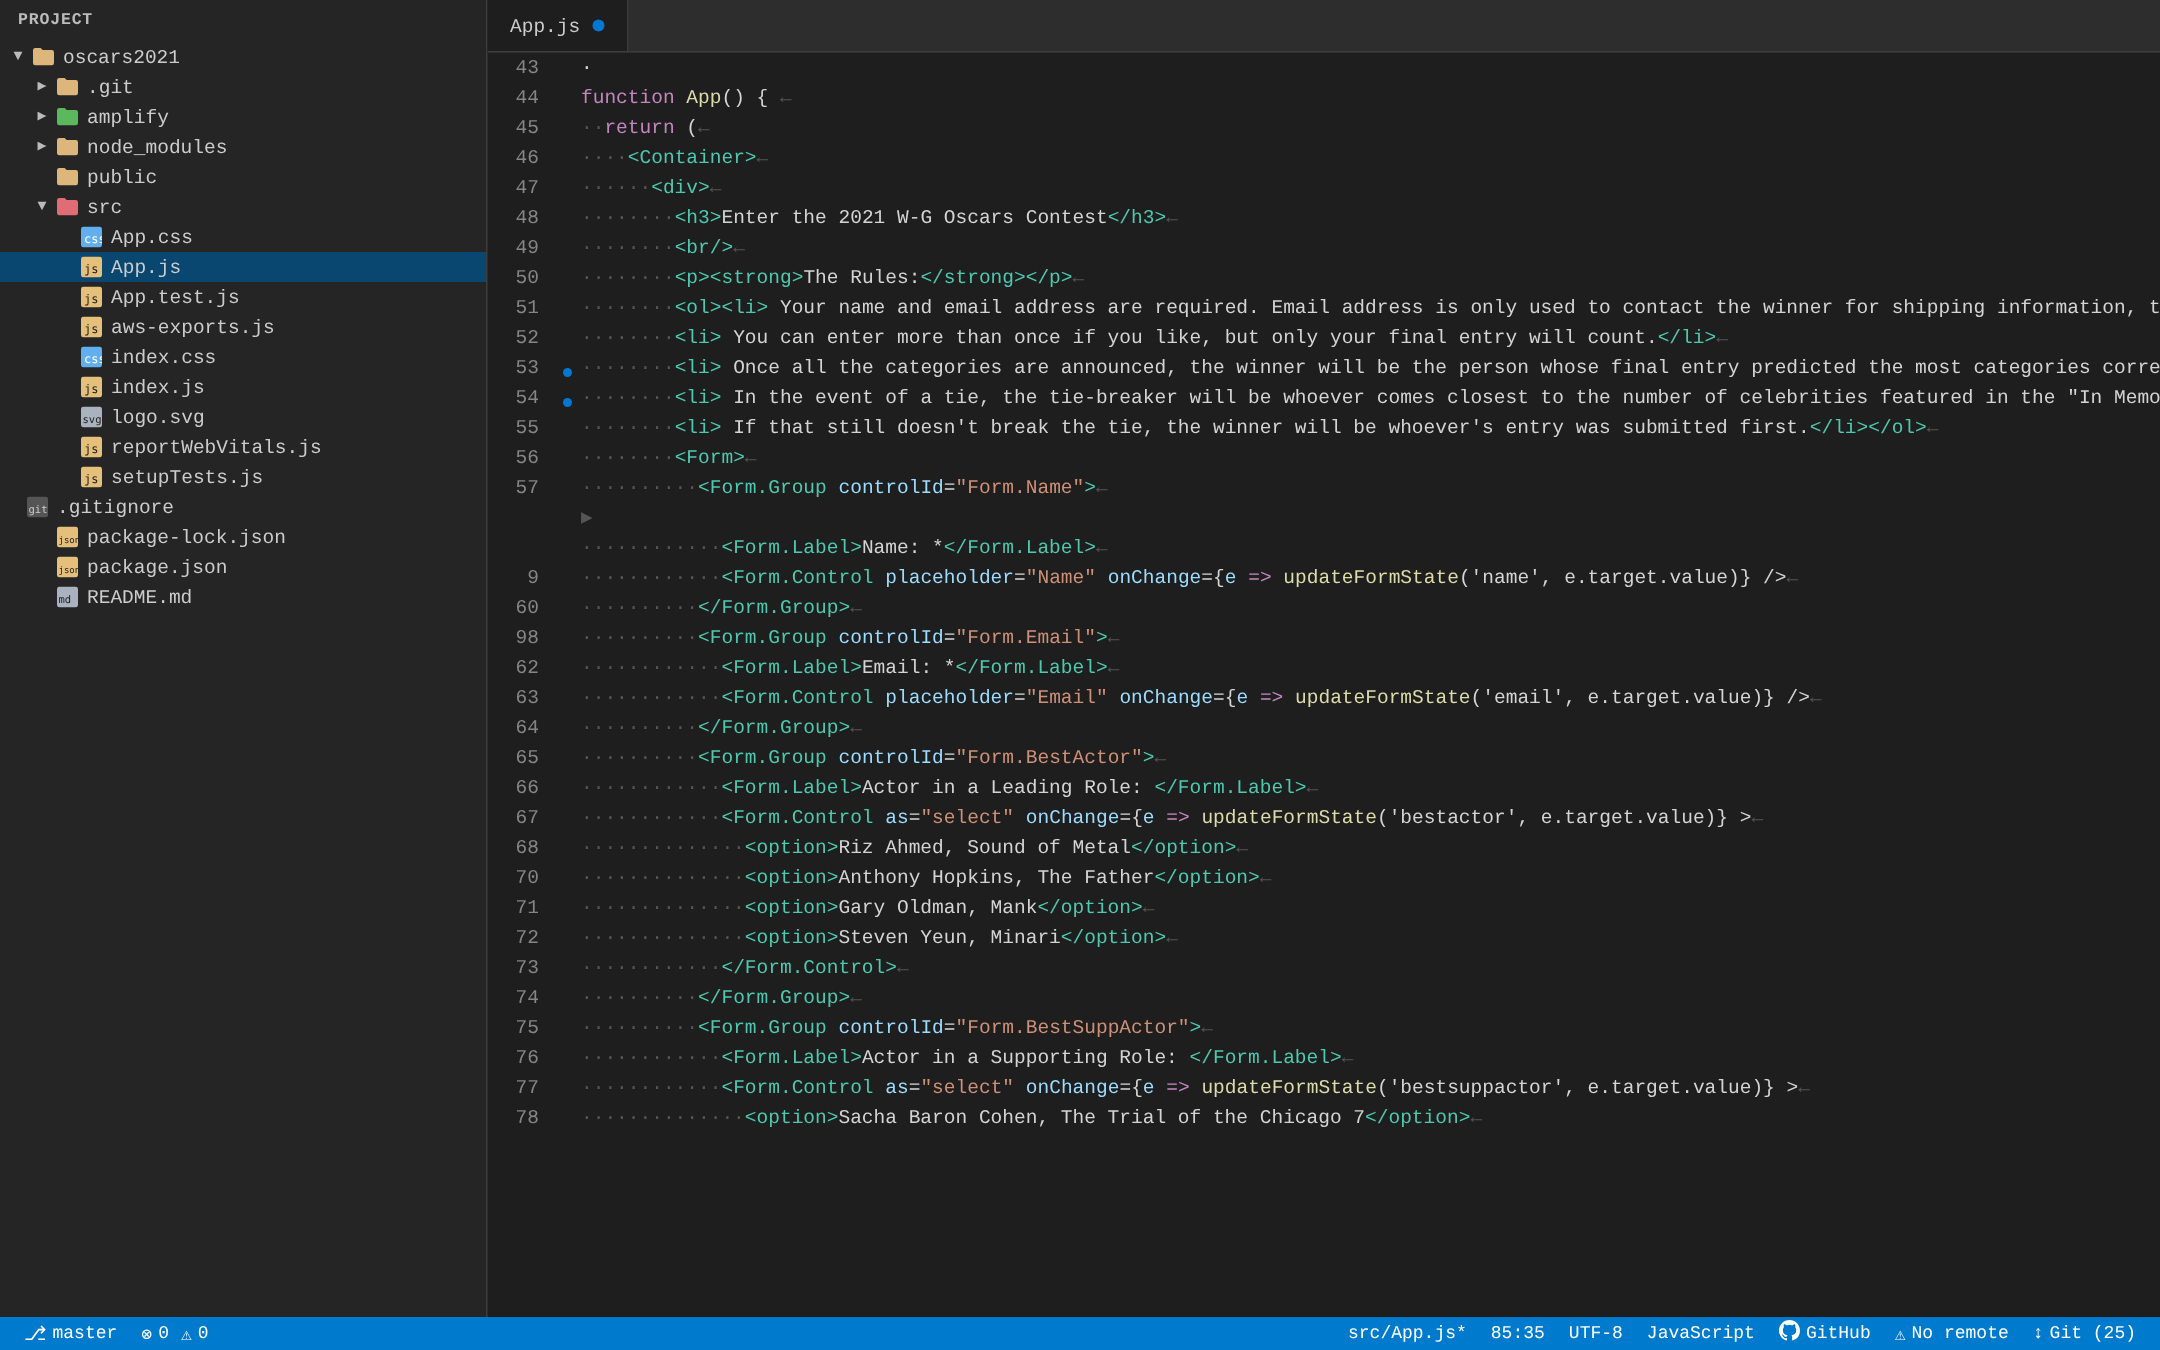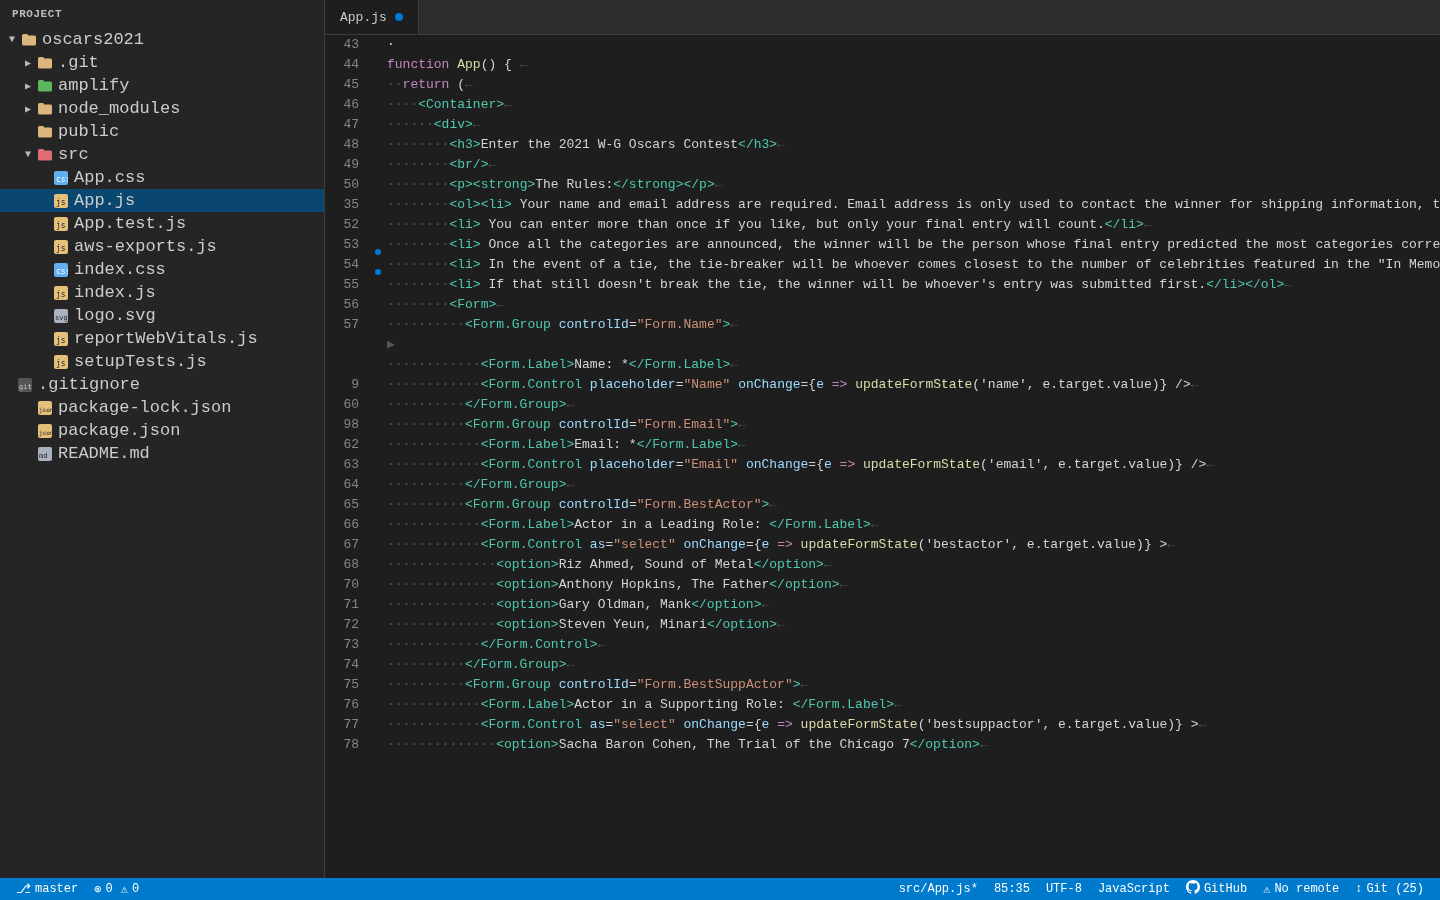--- a/index.html
+++ b/index.html
@@ -58,21 +58,21 @@
       width: 18px;
       height: 16px;
       flex-shrink: 0;
       display: inline-flex;
       align-items: center;
       justify-content: center;
       margin-right: 4px;
     }
     .tree-item .label {
       color: #cccccc;
-      font-size: 17px;
+      font-size: 13px;
     }
     
     .editor-area {
       flex: 1;
       display: flex;
       flex-direction: column;
       overflow: hidden;
     }
     
     .tab-bar {
@@ -108,21 +108,21 @@
     
     .code-editor {
       flex: 1;
       overflow-y: auto;
       overflow-x: auto;
       background: #1e1e1e;
       padding: 0;
     }
     .code-line {
       display: flex;
-      align-items: flex-end;
+      align-items: center;
       min-height: 20px;
       line-height: 20px;
     }
     .line-number {
       width: 50px;
       text-align: right;
       padding-right: 16px;
       color: #858585;
       flex-shrink: 0;
       user-select: none;
@@ -438,21 +438,21 @@
         <span class="line-content"><span class="dots">········</span><span class="green-tag">&lt;br/&gt;</span><span class="dots">←</span></span>
       </div>
 
       <div class="code-line">
         <span class="line-number">50</span>
         <span class="line-dot"></span>
         <span class="line-content"><span class="dots">········</span><span class="green-tag">&lt;p&gt;&lt;strong&gt;</span><span class="plain">The Rules:</span><span class="green-tag">&lt;/strong&gt;&lt;/p&gt;</span><span class="dots">←</span></span>
       </div>
 
       <div class="code-line">
-        <span class="line-number">35</span>
+        <span class="line-number">51</span>
         <span class="line-dot"></span>
         <span class="line-content"><span class="dots">········</span><span class="green-tag">&lt;ol&gt;&lt;li&gt;</span><span class="plain"> Your name and email address are required. Email address is only used to contact the winner for shipping information, then all data will be deleted.</span></span>
       </div>
 
       <div class="code-line">
         <span class="line-number">52</span>
         <span class="line-dot"></span>
         <span class="line-content"><span class="dots">········</span><span class="green-tag">&lt;li&gt;</span><span class="plain"> You can enter more than once if you like, but only your final entry will count.</span><span class="green-tag">&lt;/li&gt;</span><span class="dots">←</span></span>
       </div>
 

